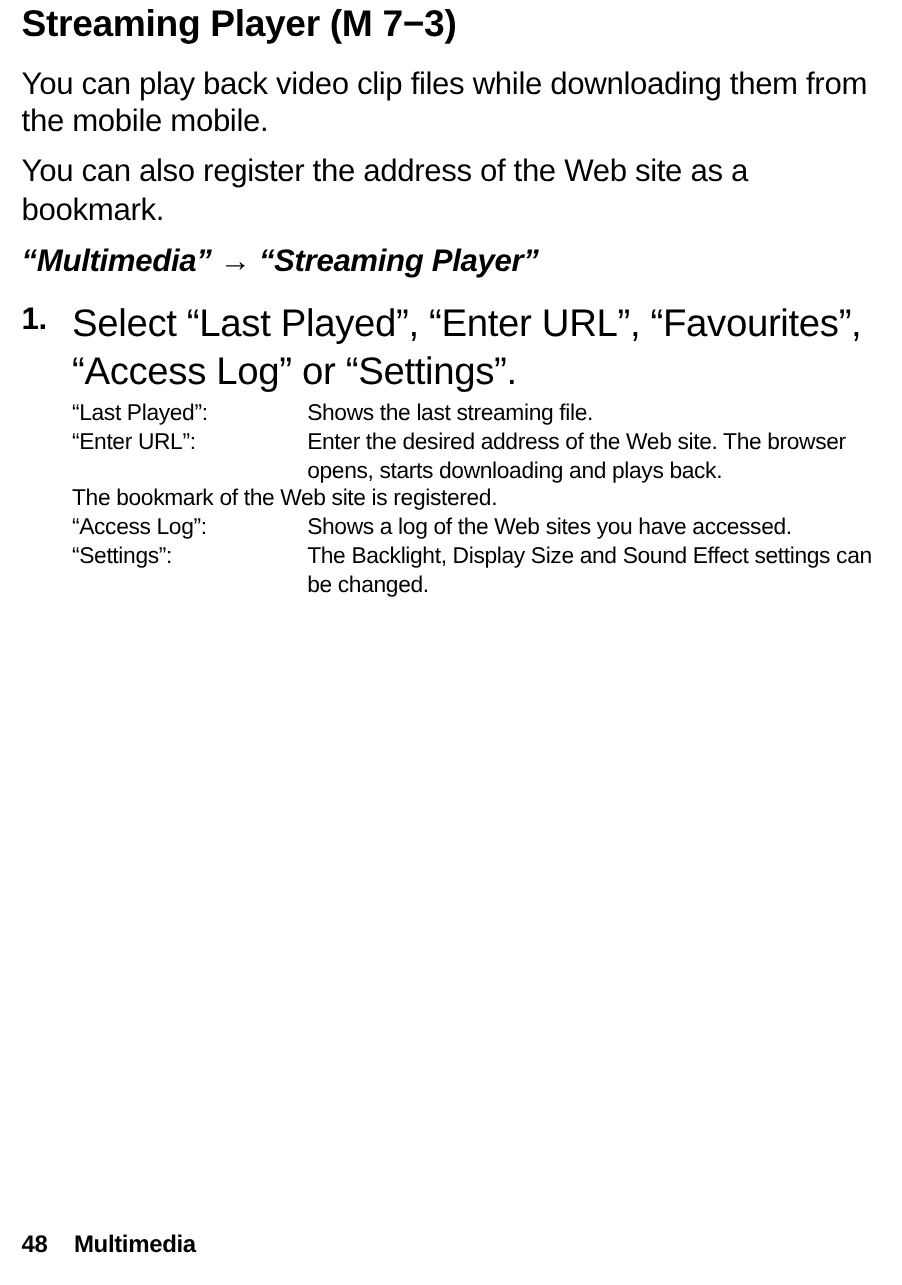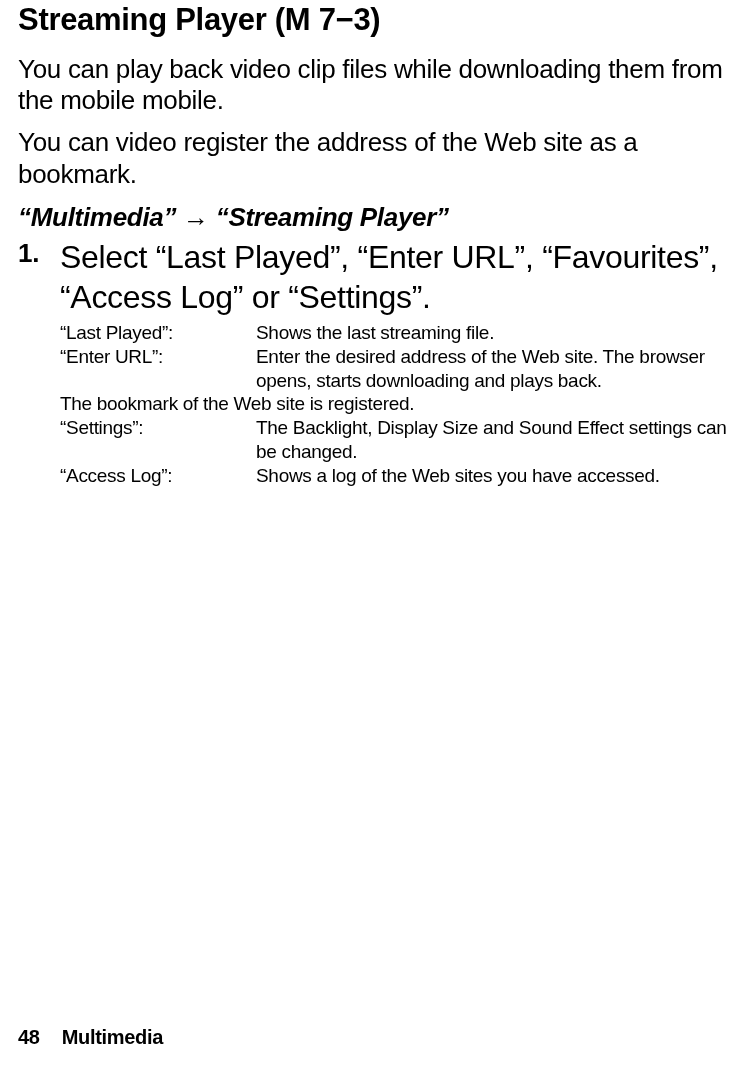--- a/index.html
+++ b/index.html
@@ -29,21 +29,21 @@
       font-size: 26px;
       font-weight: 300;
       line-height: 1.22;
       margin-bottom: 10px;
     }
     .nav-path {
       font-size: 26px;
       font-weight: 700;
       font-style: italic;
       line-height: 1.25;
-      margin-bottom: 4px;
+      margin-bottom: 16px;
     }
     .step-row {
       display: flex;
       align-items: flex-start;
       margin-bottom: 2px;
     }
     .step-num {
       font-size: 26px;
       font-weight: 700;
       width: 42px;
@@ -84,21 +84,21 @@
       margin-right: 22px;
     }
   </style>
 </head>
 <body>
 
 <h1 class="heading">Streaming Player (M 7−3)</h1>
 
 <p class="intro-p">You can play back video clip files while downloading them from the mobile mobile.</p>
 
-<p class="intro-p">You can video register the address of the Web site as a bookmark.</p>
+<p class="intro-p">You can also register the address of the Web site as a bookmark.</p>
 
 <p class="nav-path">“Multimedia” → “Streaming Player”</p>
 
 <div class="step-row">
   <div class="step-num">1.</div>
   <div class="step-text">Select “Last Played”, “Enter URL”, “Favourites”, “Access Log” or “Settings”.</div>
 </div>
 
 <div class="def-list">
   <div class="def-row">
@@ -106,24 +106,24 @@
     <div class="def-desc">Shows the last streaming file.</div>
   </div>
   <div class="def-row">
     <div class="def-term">“Enter URL”:</div>
     <div class="def-desc">Enter the desired address of the Web site. The browser opens, starts downloading and plays back.</div>
   </div>
   <div class="def-row">
     <div class="def-desc">The bookmark of the Web site is registered.</div>
   </div>
   <div class="def-row">
+    <div class="def-term">“Access Log”:</div>
+    <div class="def-desc">Shows a log of the Web sites you have accessed.</div>
+  </div>
+  <div class="def-row">
     <div class="def-term">“Settings”:</div>
     <div class="def-desc">The Backlight, Display Size and Sound Effect settings can be changed.</div>
-  </div>
-  <div class="def-row">
-    <div class="def-term">“Access Log”:</div>
-    <div class="def-desc">Shows a log of the Web sites you have accessed.</div>
   </div>
 </div>
 
 <div class="footer">
   <span class="footer-page">48</span><span>Multimedia</span>
 </div>
 
 </body></html>

